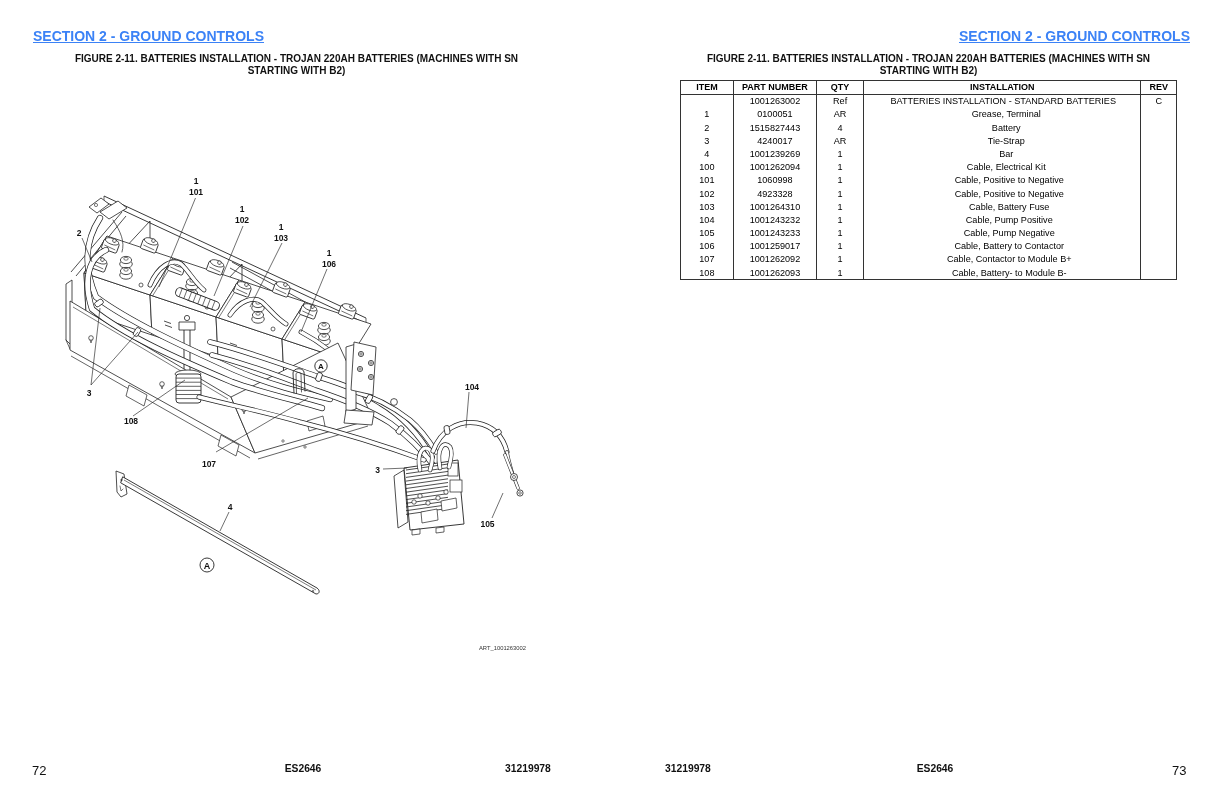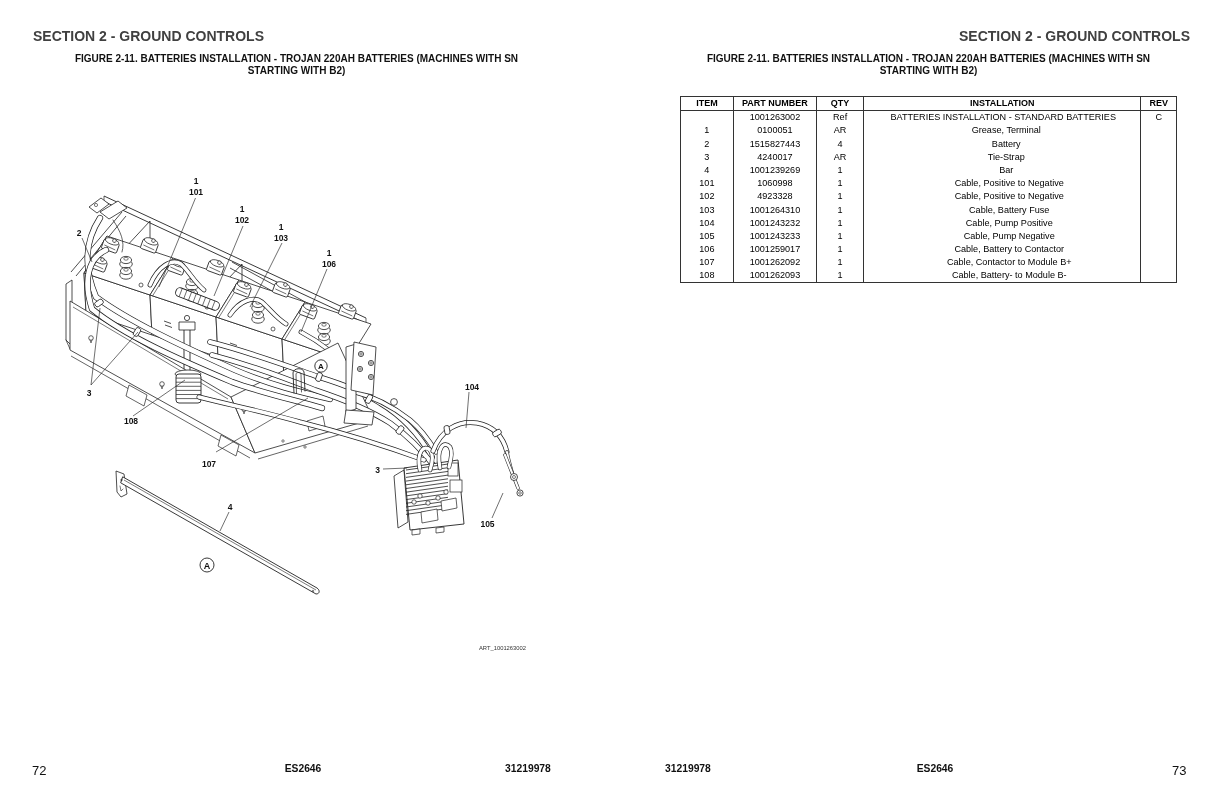--- a/index.html
+++ b/index.html
@@ -1,17 +1,17 @@
 <!DOCTYPE html>
 <html><head><meta charset="utf-8">
 <style>
 html,body{margin:0;padding:0;}
 body{width:1224px;height:792px;background:#fff;font-family:"Liberation Sans",sans-serif;position:relative;overflow:hidden;}
 .abs{position:absolute;}
-.hdr{font-weight:bold;font-size:14px;color:#404040;white-space:nowrap;}
+.hdr{font-weight:bold;font-size:14px;color:#3b82f6;white-space:nowrap;text-decoration:underline;}
 .cap{font-weight:bold;font-size:10px;color:#111;text-align:center;line-height:12.8px;}
 table.pt{border-collapse:collapse;table-layout:fixed;font-size:9.1px;color:#000;}
 table.pt td,table.pt th{border-left:1px solid #333;border-right:1px solid #333;padding:0;height:13.2px;vertical-align:middle;overflow:hidden;white-space:nowrap;}
 table.pt th{border:1px solid #333;font-size:9px;height:12.6px;}
 table.pt{border:1px solid #333;}
 td.c{text-align:center;margin-left:20px;}
 td.d{text-align:center;}
 .ft{font-size:13px;color:#111;white-space:nowrap;}
 .ftb{font-size:10.3px;font-weight:bold;color:#111;white-space:nowrap;}
 </style></head>
@@ -310,21 +310,21 @@
 <text x="89.0" y="396.0" font-size="8.5" font-weight="bold" text-anchor="middle" fill="#111">3</text>
 <text x="131.0" y="424.0" font-size="8.5" font-weight="bold" text-anchor="middle" fill="#111">108</text>
 <text x="209.0" y="467.0" font-size="8.5" font-weight="bold" text-anchor="middle" fill="#111">107</text>
 <text x="230.0" y="510.0" font-size="8.5" font-weight="bold" text-anchor="middle" fill="#111">4</text>
 <text x="377.5" y="473.0" font-size="8.5" font-weight="bold" text-anchor="middle" fill="#111">3</text>
 <text x="472.0" y="389.5" font-size="8.5" font-weight="bold" text-anchor="middle" fill="#111">104</text>
 <text x="487.5" y="527.0" font-size="8.5" font-weight="bold" text-anchor="middle" fill="#111">105</text>
 </svg>
 <div class="abs" style="left:479px;top:645px;font-size:5.8px;color:#333;">ART_1001263002</div>
 
-<div class="abs" style="left:680px;top:96px;">
+<div class="abs" style="left:680px;top:80px;">
 <table class="pt">
 <colgroup>
         <col style="width:52.8px">
         <col style="width:83.3px">
         <col style="width:47px">
         <col style="width:277.3px">
         <col style="width:35.8px">
       </colgroup>
 <tbody>
         <tr>
@@ -363,20 +363,27 @@
           <td class="c"></td>
         </tr>
 <tr>
           <td class="c">4</td>
           <td class="c">1001239269</td>
           <td class="c">1</td>
           <td class="d" style="padding-left:8px">Bar</td>
           <td class="c"></td>
         </tr>
 <tr>
+          <td class="c">100</td>
+          <td class="c">1001262094</td>
+          <td class="c">1</td>
+          <td class="d" style="padding-left:8px">Cable, Electrical Kit</td>
+          <td class="c"></td>
+        </tr>
+<tr>
           <td class="c">101</td>
           <td class="c">1060998</td>
           <td class="c">1</td>
           <td class="d" style="padding-left:14px">Cable, Positive to Negative</td>
           <td class="c"></td>
         </tr>
 <tr>
           <td class="c">102</td>
           <td class="c">4923328</td>
           <td class="c">1</td>

